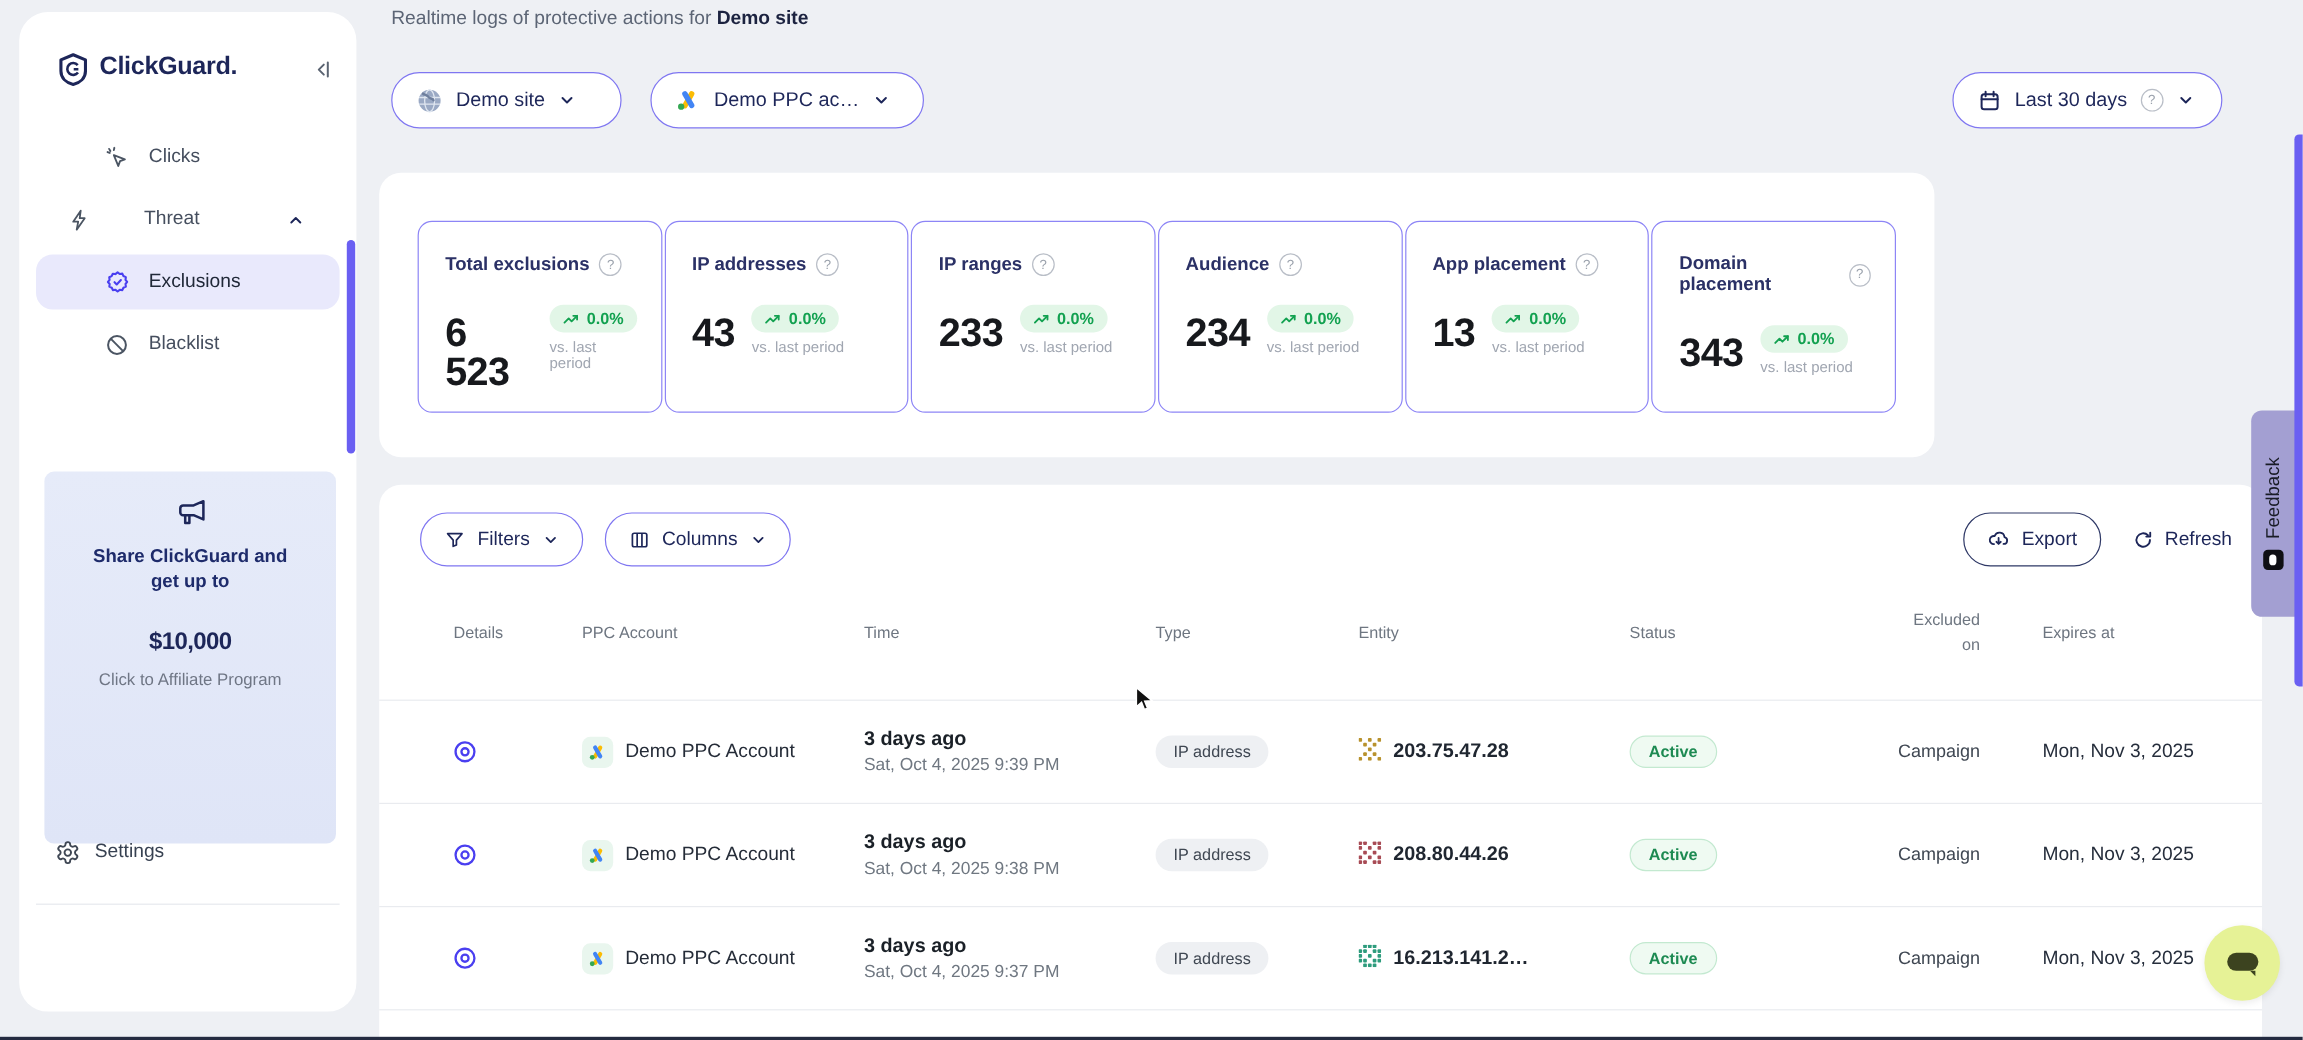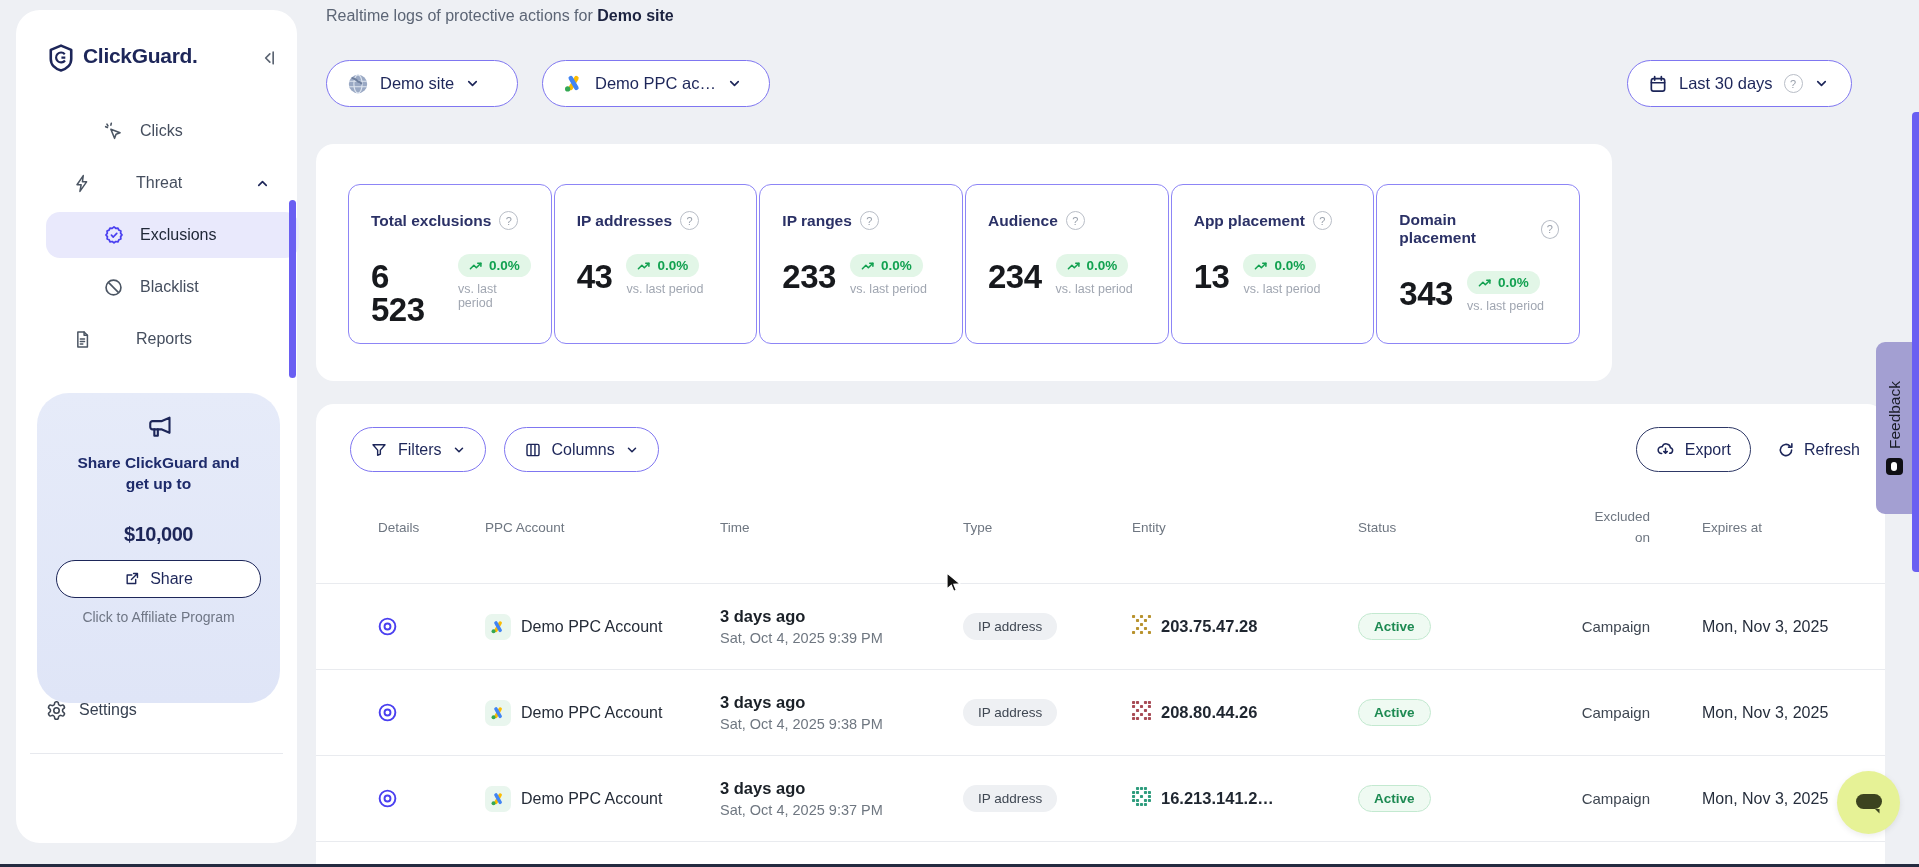--- a/index.html
+++ b/index.html
@@ -7,32 +7,32 @@
   body { font-family:"Liberation Sans","DejaVu Sans",sans-serif; background:#eef0f4; position:relative; }
   .icon svg { display:block; }
 
   
   .sidebar { position:absolute; left:16px; top:10px; width:281px; height:833px;
              background:#fff; border-radius:24px; z-index:5; }
   .logo-row { position:absolute; left:32px; top:34px; display:flex; gap:9px; }
   .logo-mark { color:#1d2659; }
   .logo-text { font-size:21px; font-weight:800; color:#1d2659; letter-spacing:-0.3px; }
   .collapse-btn { position:absolute; right:18px; top:38px; color:#5b6472; cursor:pointer; }
-  .nav { position:absolute; top:98px; left:16px; width:100%; }
+  .nav { position:absolute; top:98px; left:0; width:100%; }
   .nav-item { display:flex; align-items:center; height:46px; margin:0 14px 6px 14px;
               border-radius:14px; color:#454e5e; font-size:16px; cursor:pointer; position:relative; }
   .nav-item .icon { width:22px; color:#4b5563; }
   .nav-item .nv-label { margin-left:15px; }
   .nav-item.lvl1 { padding-left:26px;gap:27px; }
   .nav-item.lvl2 { padding-left:57px; }
   .nav-item.active { background:#e9e9fc; color:#202838; font-weight:500; }
   .nav-item.active .icon { color:#4a3ff0; }
   .nav-item .chev { position:absolute; right:22px; color:#1d2659; }
   .promo { position:absolute; left:21px; top:383px; width:243px; height:310px;
-           background:linear-gradient(180deg,#e6ebf9,#dfe5f7); border-radius:32px;
+           background:linear-gradient(180deg,#e6ebf9,#dfe5f7); border-radius:8px;
            text-align:center; padding-top:20px; }
   .promo .icon { display:inline-block; color:#1d2659; }
   .promo-line { color:#1e2b6b; font-size:15.5px; font-weight:600; line-height:1.35; margin-top:8px; }
   .promo-amount { color:#1d2659; font-size:20px; font-weight:800; margin-top:28px; letter-spacing:-0.5px; }
   .share-btn { margin:14px auto 0; width:205px; height:38px; border:1.5px solid #1d2659;
                border-radius:19px; background:#ffffff; display:flex; align-items:center;
                justify-content:center; gap:9px; color:#1d2659; font-size:16px; cursor:pointer; }
   .affiliate { margin-top:11px; color:#6f7685; font-size:14px; }
   .settings-row { position:absolute; left:0; top:678px; width:100%; display:flex;
                   align-items:center; padding-left:30px; gap:12px; color:#374151;
@@ -187,52 +187,34 @@
   <div class="nav-item lvl2">
     <span class="icon nv-icon">
           <svg width="21" height="21" viewBox="0 0 24 24" fill="none" stroke="currentColor" stroke-width="1.9">
             <circle cx="12" cy="12" r="8.5"></circle>
             <path d="M6.2 6.2l11.6 11.6"></path>
           </svg>
         </span>
     <span class="nv-label">Blacklist</span>
   </div>
 
-  <div class="nav-item lvl1">
-    <span class="icon nv-icon">
-          <svg width="20" height="21" viewBox="0 0 24 24" fill="none" stroke="currentColor" stroke-width="1.8" stroke-linecap="round" stroke-linejoin="round">
-            <path d="M7 3h7.5L18.5 7v14H7z"></path>
-            <path d="M14.5 3v4h4"></path>
-            <path d="M10 11.5h5M10 14.5h5M10 17.5h3"></path>
-          </svg>
-        </span>
-    <span class="nv-label">Reports</span>
-  </div>
 </nav>
 
   <div class="promo">
     <span class="icon">
       <svg width="30" height="28" viewBox="0 0 24 24" fill="none" stroke="currentColor" stroke-width="1.8" stroke-linecap="round" stroke-linejoin="round">
         <path d="M14 7l7-3v13l-7-3H6.5a2 2 0 0 1-2-2v-3a2 2 0 0 1 2-2z"></path>
         <path d="M8 14v5.5h3V14"></path>
       </svg>
     </span>
     <div class="promo-line">
       <div>Share ClickGuard and</div>
       <div>get up to</div>
     </div>
     <div class="promo-amount">$10,000</div>
-    <div class="share-btn">
-      <span class="icon">
-        <svg width="17" height="17" viewBox="0 0 24 24" fill="none" stroke="currentColor" stroke-width="2" stroke-linecap="round" stroke-linejoin="round">
-          <path d="M13.5 5H19v5.5M19 5l-8.5 8.5M16.5 13.5V19h-12V7H11"></path>
-        </svg>
-      </span>
-      <span>Share</span>
-    </div>
     <div class="affiliate">Click to Affiliate Program</div>
   </div>
 
   <div class="settings-row">
     <span class="icon">
       <svg width="21" height="21" viewBox="0 0 24 24" fill="none" stroke="currentColor" stroke-width="1.8" stroke-linecap="round" stroke-linejoin="round">
         <circle cx="12" cy="12" r="3.1"></circle>
         <path d="M12.22 2h-.44a2 2 0 0 0-2 2v.18a2 2 0 0 1-1 1.73l-.43.25a2 2 0 0 1-2 0l-.15-.08a2 2 0 0 0-2.73.73l-.22.38a2 2 0 0 0 .73 2.73l.15.1a2 2 0 0 1 1 1.72v.51a2 2 0 0 1-1 1.74l-.15.09a2 2 0 0 0-.73 2.73l.22.38a2 2 0 0 0 2.73.73l.15-.08a2 2 0 0 1 2 0l.43.25a2 2 0 0 1 1 1.73V20a2 2 0 0 0 2 2h.44a2 2 0 0 0 2-2v-.18a2 2 0 0 1 1-1.73l.43-.25a2 2 0 0 1 2 0l.15.08a2 2 0 0 0 2.73-.73l.22-.39a2 2 0 0 0-.73-2.73l-.15-.08a2 2 0 0 1-1-1.74v-.5a2 2 0 0 1 1-1.74l.15-.09a2 2 0 0 0 .73-2.73l-.22-.38a2 2 0 0 0-2.73-.73l-.15.08a2 2 0 0 1-2 0l-.43-.25a2 2 0 0 1-1-1.73V4a2 2 0 0 0-2-2z"></path>
       </svg>
     </span>

